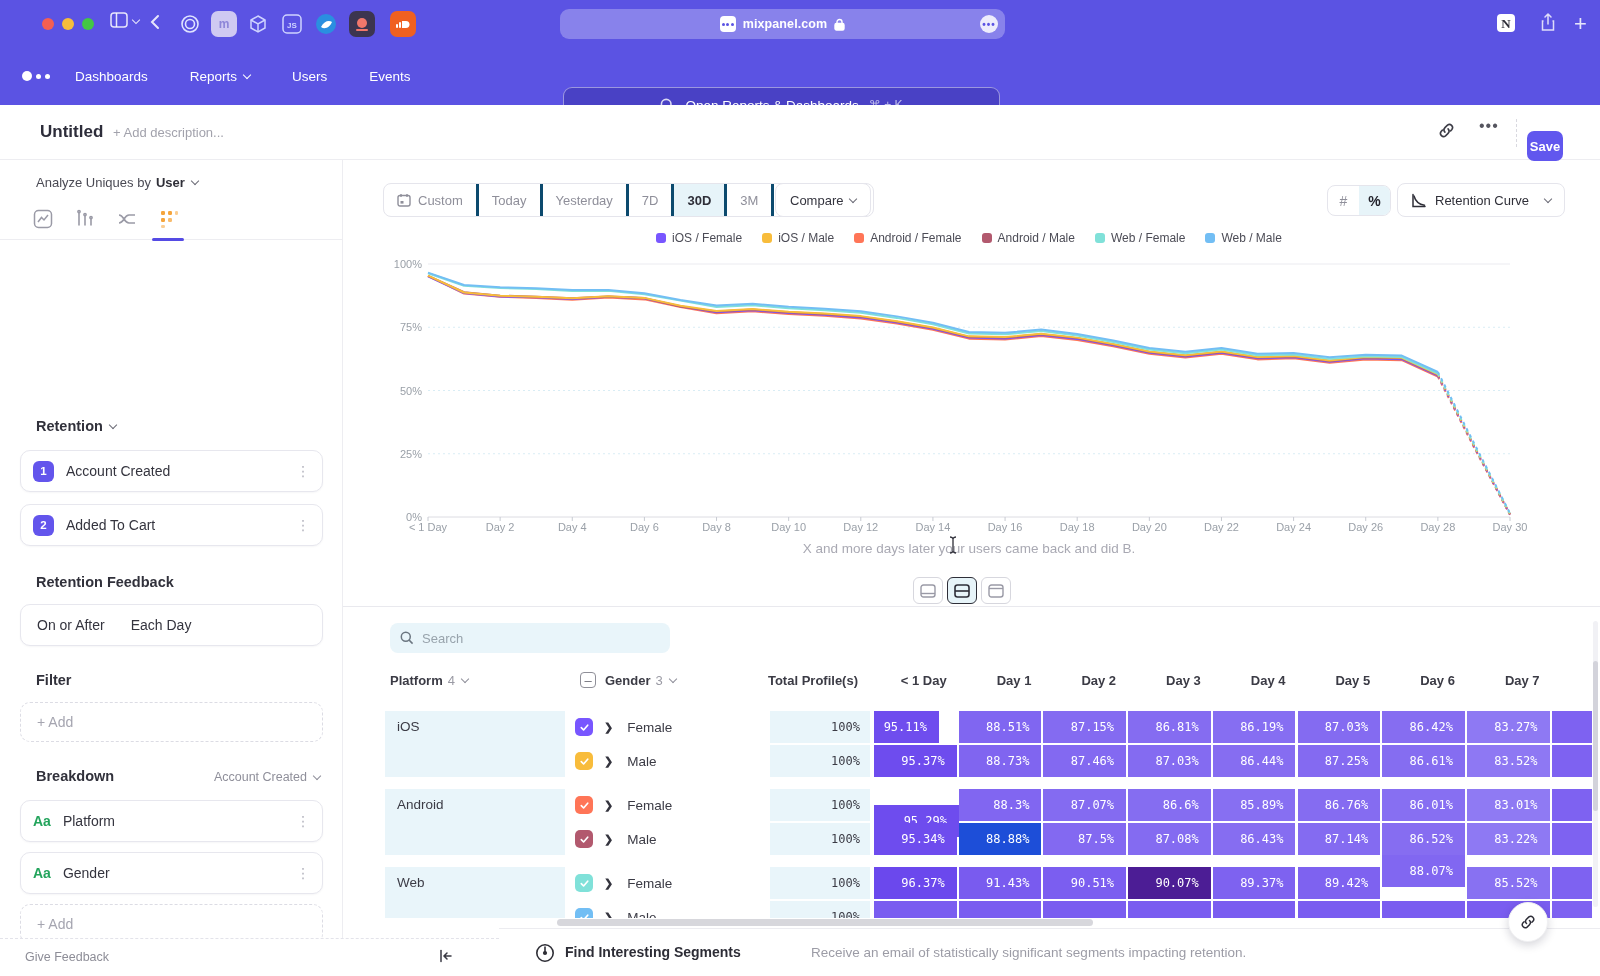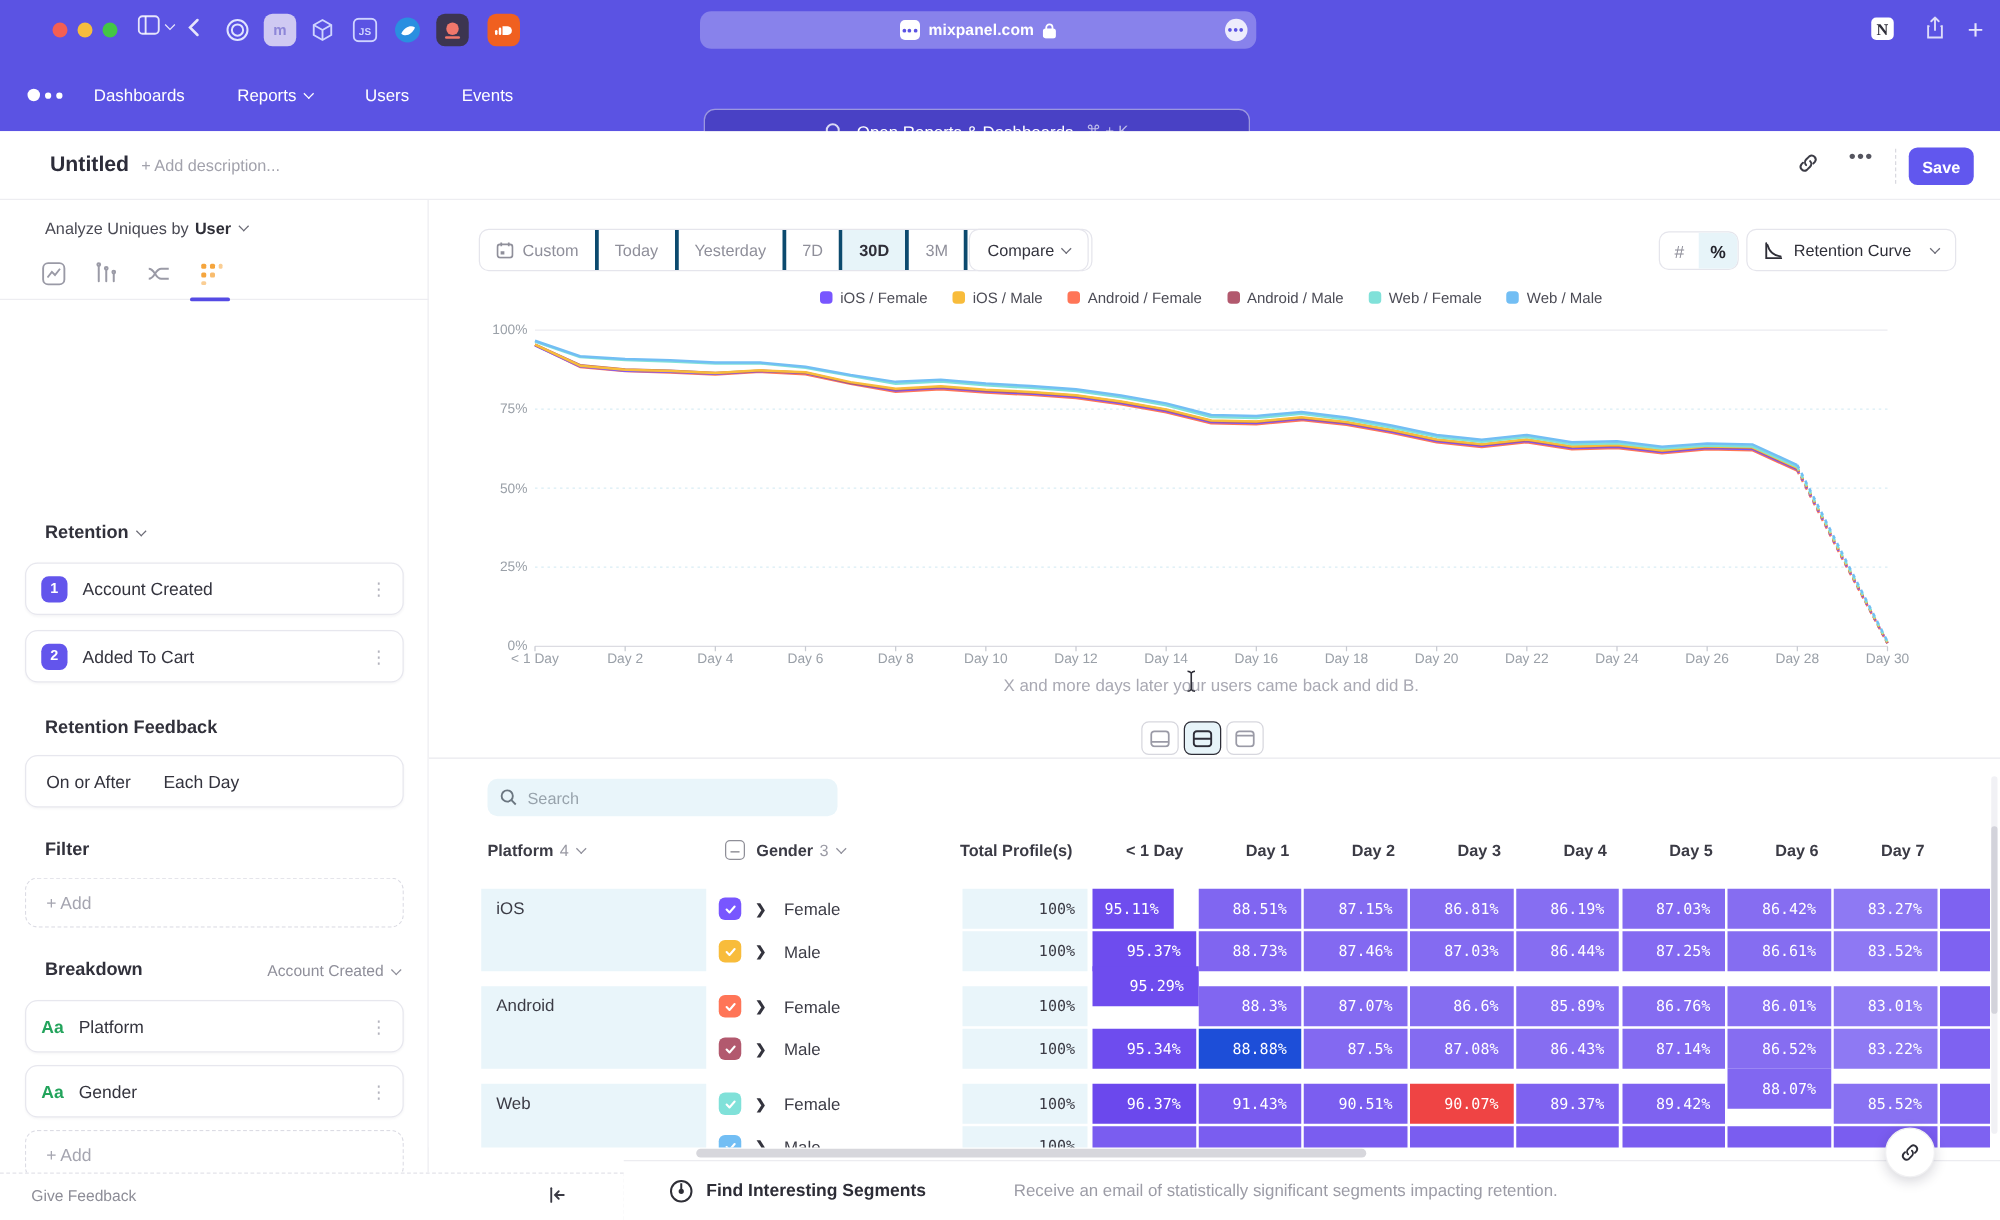--- a/index.html
+++ b/index.html
@@ -36,21 +36,21 @@
   #account .sb { font-size:11.5px; color:rgba(255,255,255,.8); margin-top:2px; }
   .chv { width:6px; height:6px; border-right:1.5px solid currentColor; border-bottom:1.5px solid currentColor;
          transform:rotate(45deg); display:inline-block; margin-left:7px; margin-bottom:3px; }
 
   
   #titlebar { position:absolute; left:0; top:105px; width:1600px; height:55px; background:#fff; border-bottom:1px solid #ededf1; }
   #report-title { position:absolute; left:40px; top:17px; font-size:17px; font-weight:700; color:#2d2d3a; }
   #report-desc { position:absolute; left:113px; top:20px; font-size:13px; color:#a2a2ac; }
   .tb-ic { position:absolute; top:16px; color:#3c3c46; }
   #tb-divider { position:absolute; left:1516px; top:14px; height:28px; border-left:1px dashed #d9d9e0; }
-  #save-btn { position:absolute; left:1527px; top:13px; width:52px; height:30px; background:#6157ee; color:#fff;
+  #save-btn { position:absolute; left:1527px; top:26px; width:36px; height:30px; background:#6157ee; color:#fff;
               font-size:13px; font-weight:600; border:none; border-radius:7px; display:flex; align-items:center; justify-content:center; }
 
   
   #sidebar { position:absolute; left:0; top:160px; width:343px; height:778px; background:#fff; border-right:1px solid #ededf1; }
   #analyze-row { position:absolute; left:36px; top:15px; font-size:13px; color:#4a4a54; }
   #analyze-row b { color:#2f2f38; font-weight:700; margin-left:5px; }
   #sb-tabs { position:absolute; left:0; top:42px; width:343px; height:38px; border-bottom:1px solid #ededf1; }
   .sb-tab { position:absolute; top:4px; width:26px; height:26px; display:flex; align-items:center; justify-content:center; color:#9a9aa6; }
   #tab-underline { position:absolute; left:152px; top:36px; width:32px; height:3px; background:#554be4; border-radius:2px; }
   .sb-h { position:absolute; left:36px; font-size:14.5px; font-weight:700; color:#31313b; display:flex; align-items:center; }
@@ -627,21 +627,21 @@
         <div class="grow" style="top: 182px;">
           <span class="cb" style="background: rgb(255, 117, 87);">
             <svg width="11" height="11" viewBox="0 0 12 12">
               <path d="M2.5 6.2 L5 8.7 L9.5 3.5" stroke="#fff" stroke-width="1.8" fill="none" stroke-linecap="round" stroke-linejoin="round"></path>
             </svg>
           </span>
           <span class="rchev">❯</span>
           <span class="glabel">Female</span>
         </div>
         <div class="tcell num" style="left: 427px; top: 182px; width: 100px;">100%</div>
-        <div class="vcell num" style="left: 531px; top: 166px; width: 85px; background: rgb(110, 76, 238);">95.29%</div>
+        <div class="vcell num" style="left: 531px; top: 198px; width: 85px; background: rgb(110, 76, 238);">95.29%</div>
         <div class="vcell num" style="left: 615.7px; top: 182px; width: 82.7px; background: rgb(129, 102, 241);">88.3%</div>
         <div class="vcell num" style="left: 700.4px; top: 182px; width: 82.7px; background: rgb(132, 107, 241);">87.07%</div>
         <div class="vcell num" style="left: 785.1px; top: 182px; width: 82.7px; background: rgb(133, 109, 241);">86.6%</div>
         <div class="vcell num" style="left: 869.8px; top: 182px; width: 82.7px; background: rgb(135, 111, 242);">85.89%</div>
         <div class="vcell num" style="left: 954.5px; top: 182px; width: 82.7px; background: rgb(133, 108, 241);">86.76%</div>
         <div class="vcell num" style="left: 1039.2px; top: 182px; width: 82.7px; background: rgb(135, 111, 242);">86.01%</div>
         <div class="vcell num" style="left: 1123.9px; top: 182px; width: 82.7px; background: rgb(143, 122, 243);">83.01%</div>
         <div class="vcell" style="left: 1208.6px; top: 182px; width: 40px; background: rgb(126, 98, 241);"></div>
         <div class="grow" style="top: 216px;">
           <span class="cb" style="background: rgb(178, 89, 110);">
@@ -671,21 +671,21 @@
               <path d="M2.5 6.2 L5 8.7 L9.5 3.5" stroke="#fff" stroke-width="1.8" fill="none" stroke-linecap="round" stroke-linejoin="round"></path>
             </svg>
           </span>
           <span class="rchev">❯</span>
           <span class="glabel">Female</span>
         </div>
         <div class="tcell num" style="left: 427px; top: 260px; width: 100px;">100%</div>
         <div class="vcell num" style="left: 531px; top: 260px; width: 82.7px; background: rgb(107, 72, 237);">96.37%</div>
         <div class="vcell num" style="left: 615.7px; top: 260px; width: 82.7px; background: rgb(121, 91, 239);">91.43%</div>
         <div class="vcell num" style="left: 700.4px; top: 260px; width: 82.7px; background: rgb(123, 94, 240);">90.51%</div>
-        <div class="vcell num" style="left: 785.1px; top: 260px; width: 82.7px; background: #ef4444;">90.07%</div>
+        <div class="vcell num" style="left: 785.1px; top: 260px; width: 82.7px; background: #4c1d95;">90.07%</div>
         <div class="vcell num" style="left: 869.8px; top: 260px; width: 82.7px; background: rgb(126, 98, 240);">89.37%</div>
         <div class="vcell num" style="left: 954.5px; top: 260px; width: 82.7px; background: rgb(126, 98, 240);">89.42%</div>
         <div class="vcell num" style="left: 1039.2px; top: 248px; width: 82.7px; background: rgb(129, 103, 241);">88.07%</div>
         <div class="vcell num" style="left: 1123.9px; top: 260px; width: 82.7px; background: rgb(136, 113, 242);">85.52%</div>
         <div class="vcell" style="left: 1208.6px; top: 260px; width: 40px; background: rgb(126, 98, 241);"></div>
         <div class="grow" style="top: 294px;">
           <span class="cb" style="background: rgb(114, 190, 244);">
             <svg width="11" height="11" viewBox="0 0 12 12">
               <path d="M2.5 6.2 L5 8.7 L9.5 3.5" stroke="#fff" stroke-width="1.8" fill="none" stroke-linecap="round" stroke-linejoin="round"></path>
             </svg>

